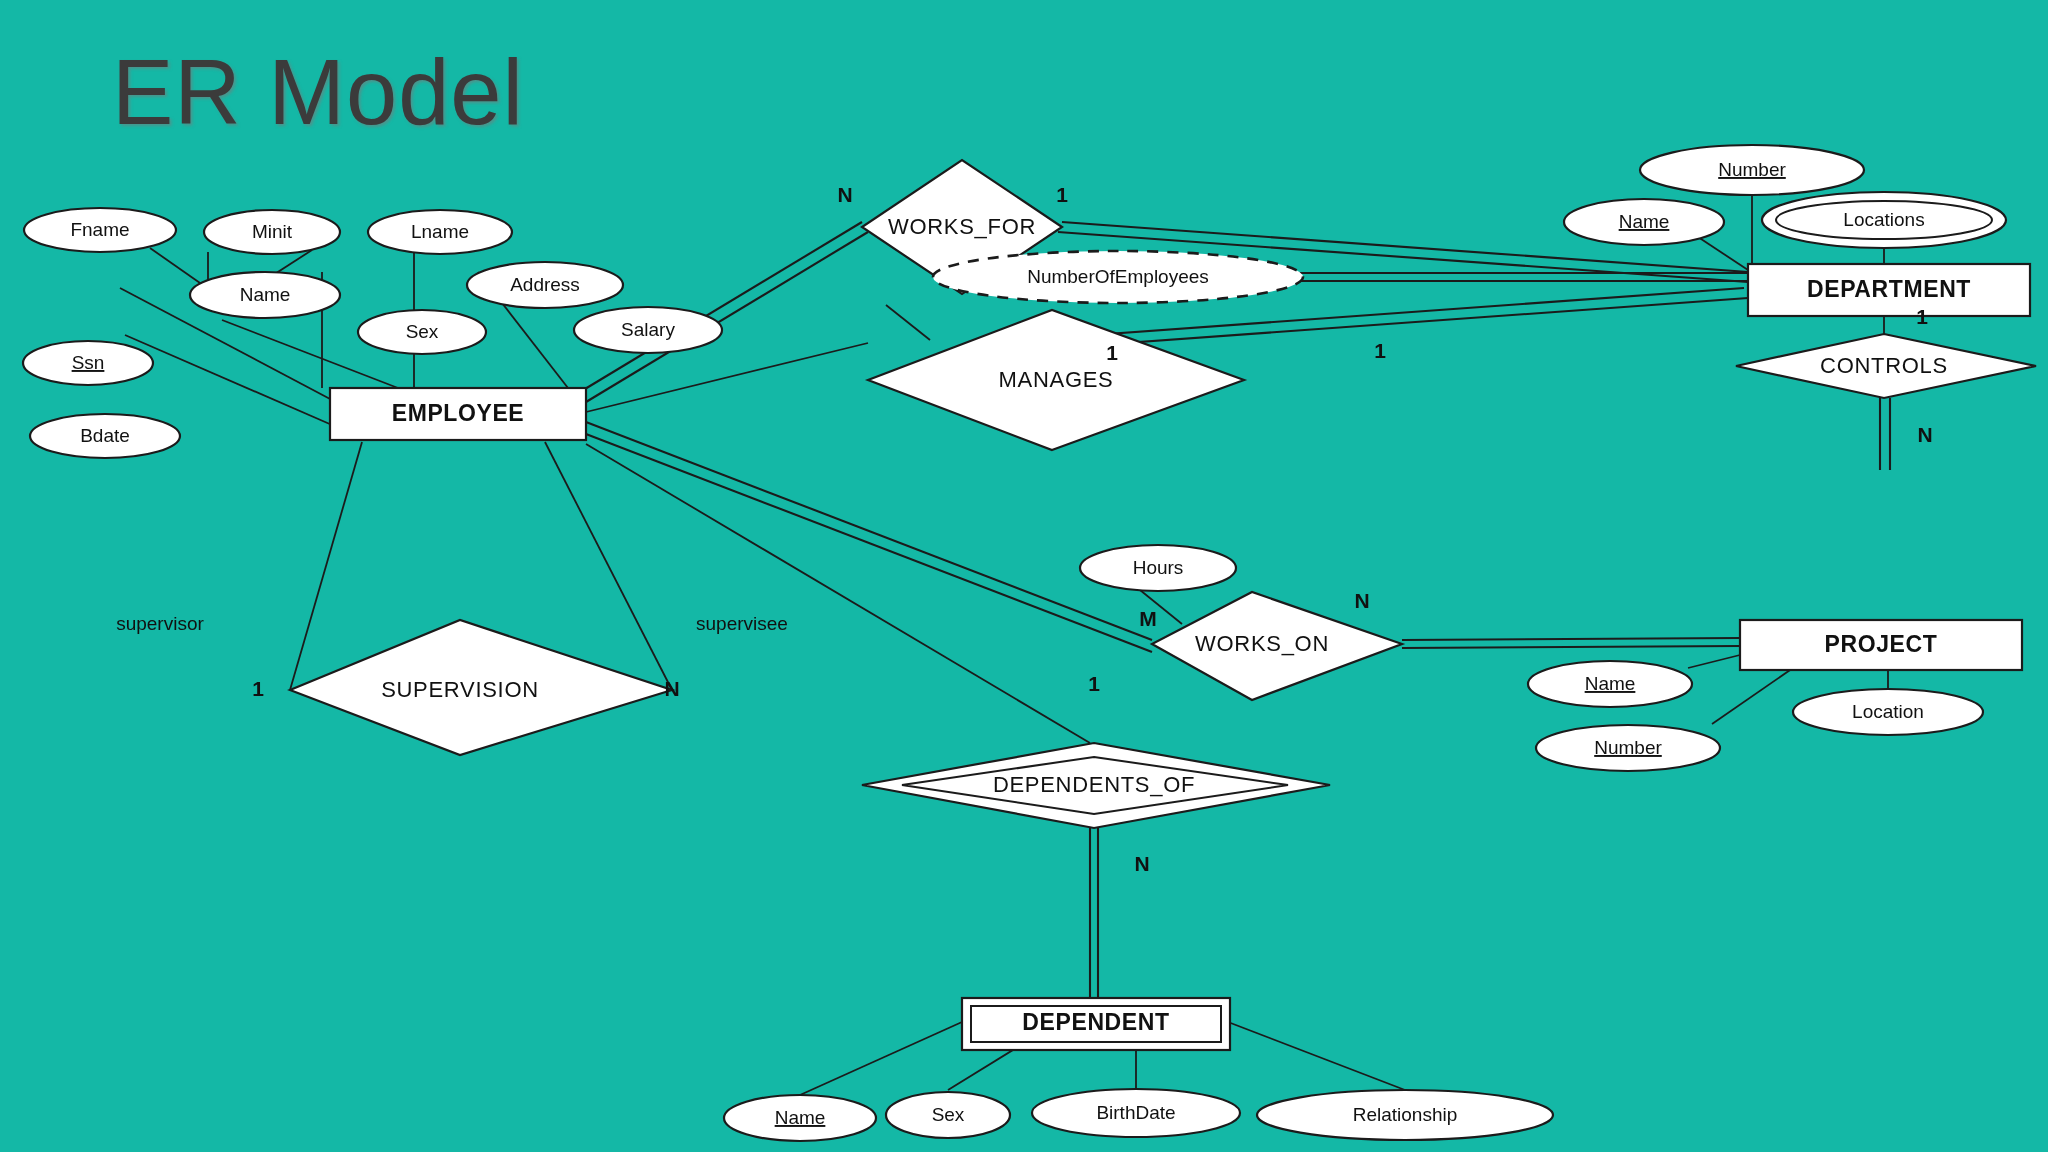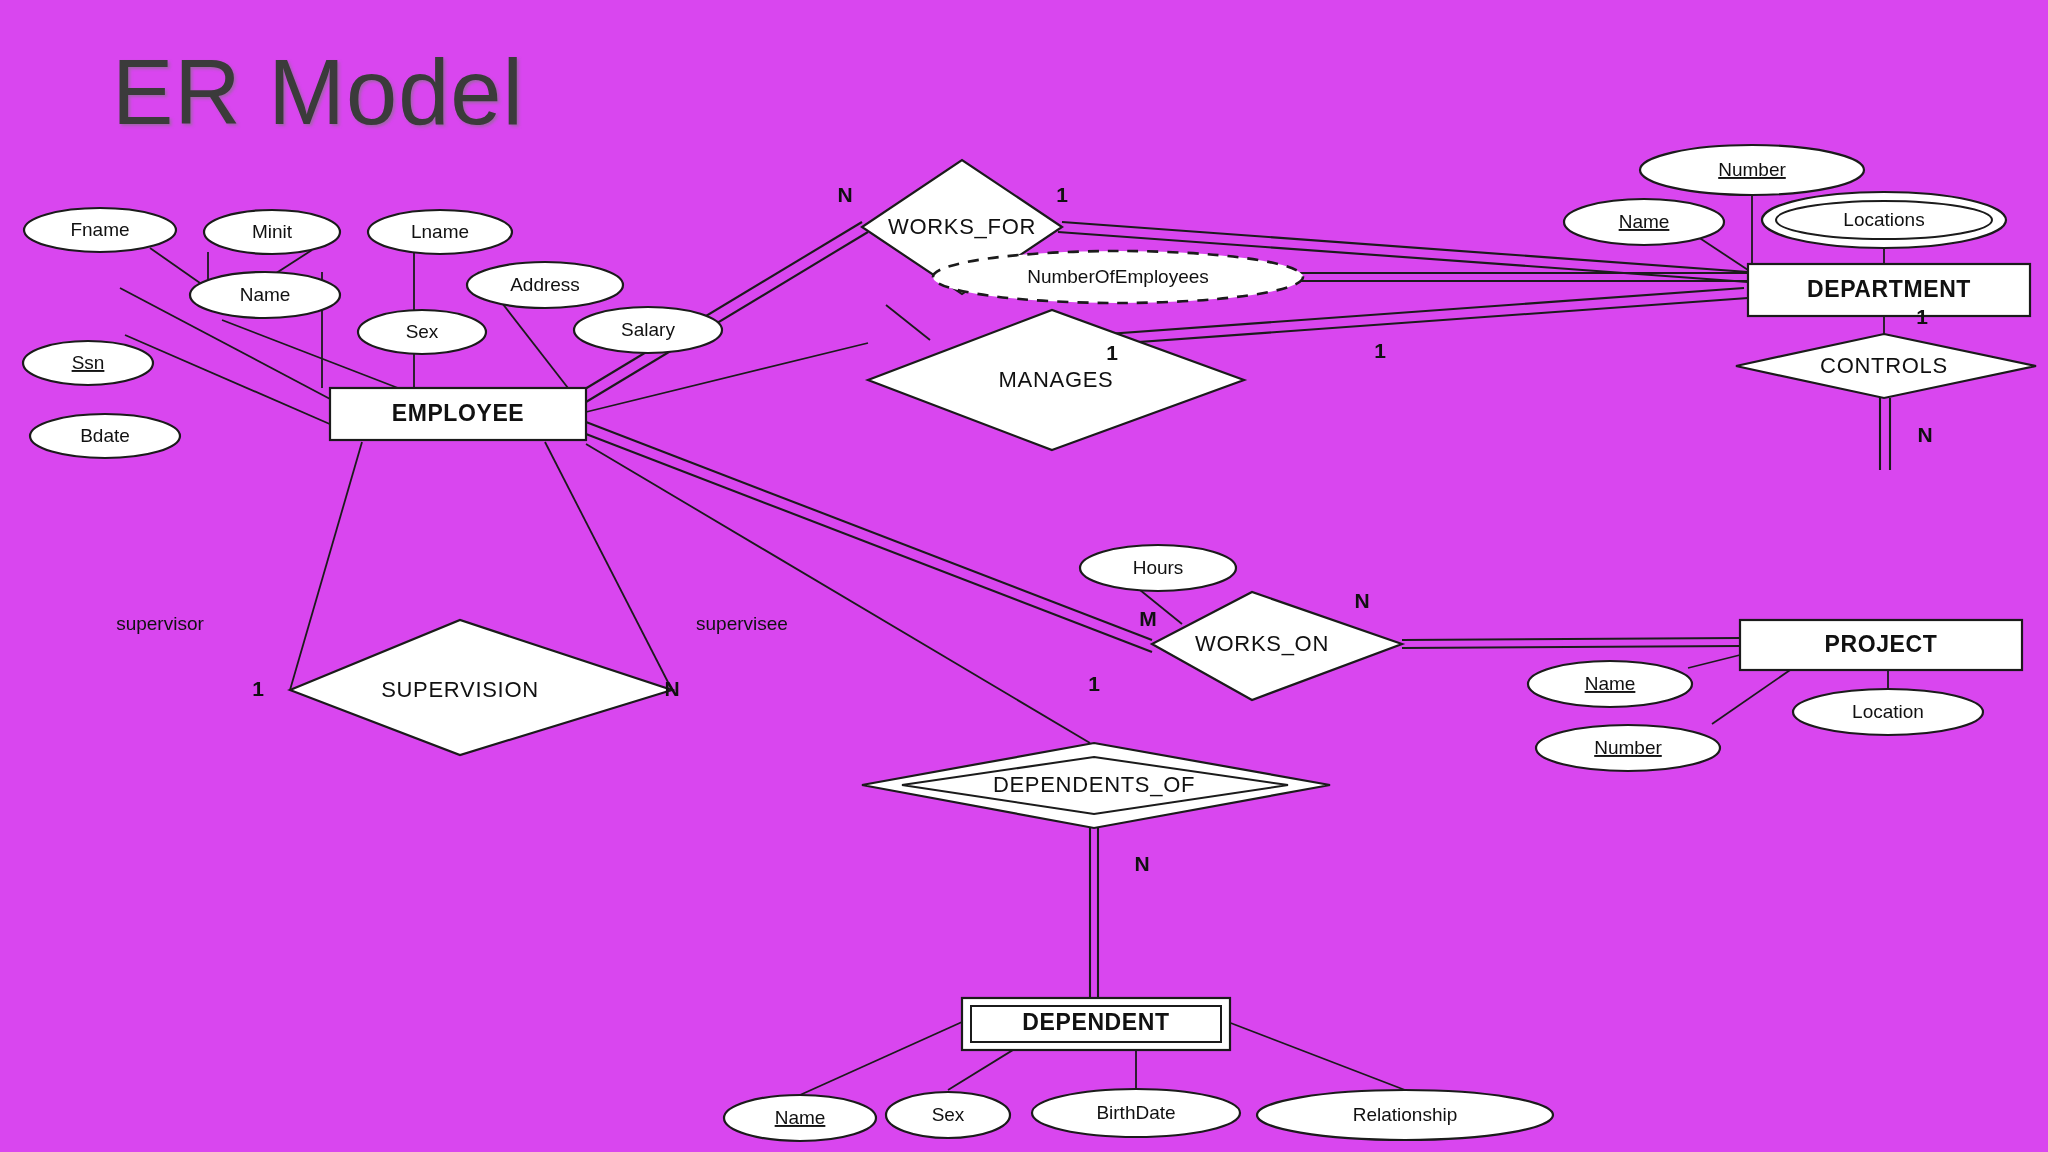--- a/index.html
+++ b/index.html
@@ -2,21 +2,21 @@
 <html><head>
 <meta charset="utf-8">
 <title>ER Model</title>
 <style>
   html,body{margin:0;padding:0;background:#ffffff;}
   body{
     width:2048px;height:1152px;overflow:hidden;
     font-family:"Liberation Sans", sans-serif;
     background:#ffffff;
   }
-  #stage{position:relative;width:2048px;height:1152px;background:#d946ef;}
+  #stage{position:relative;width:2048px;height:1152px;background:#14b8a6;}
 
   #title{
     position:absolute;left:112px;top:40px;
     font-size:92px;font-weight:400;color:#3b3b3b;
     font-family:"Liberation Sans", sans-serif;
     letter-spacing:1px;
     text-shadow:2px 2px 3px rgba(120,120,120,0.55);
     white-space:nowrap;
   }
 

